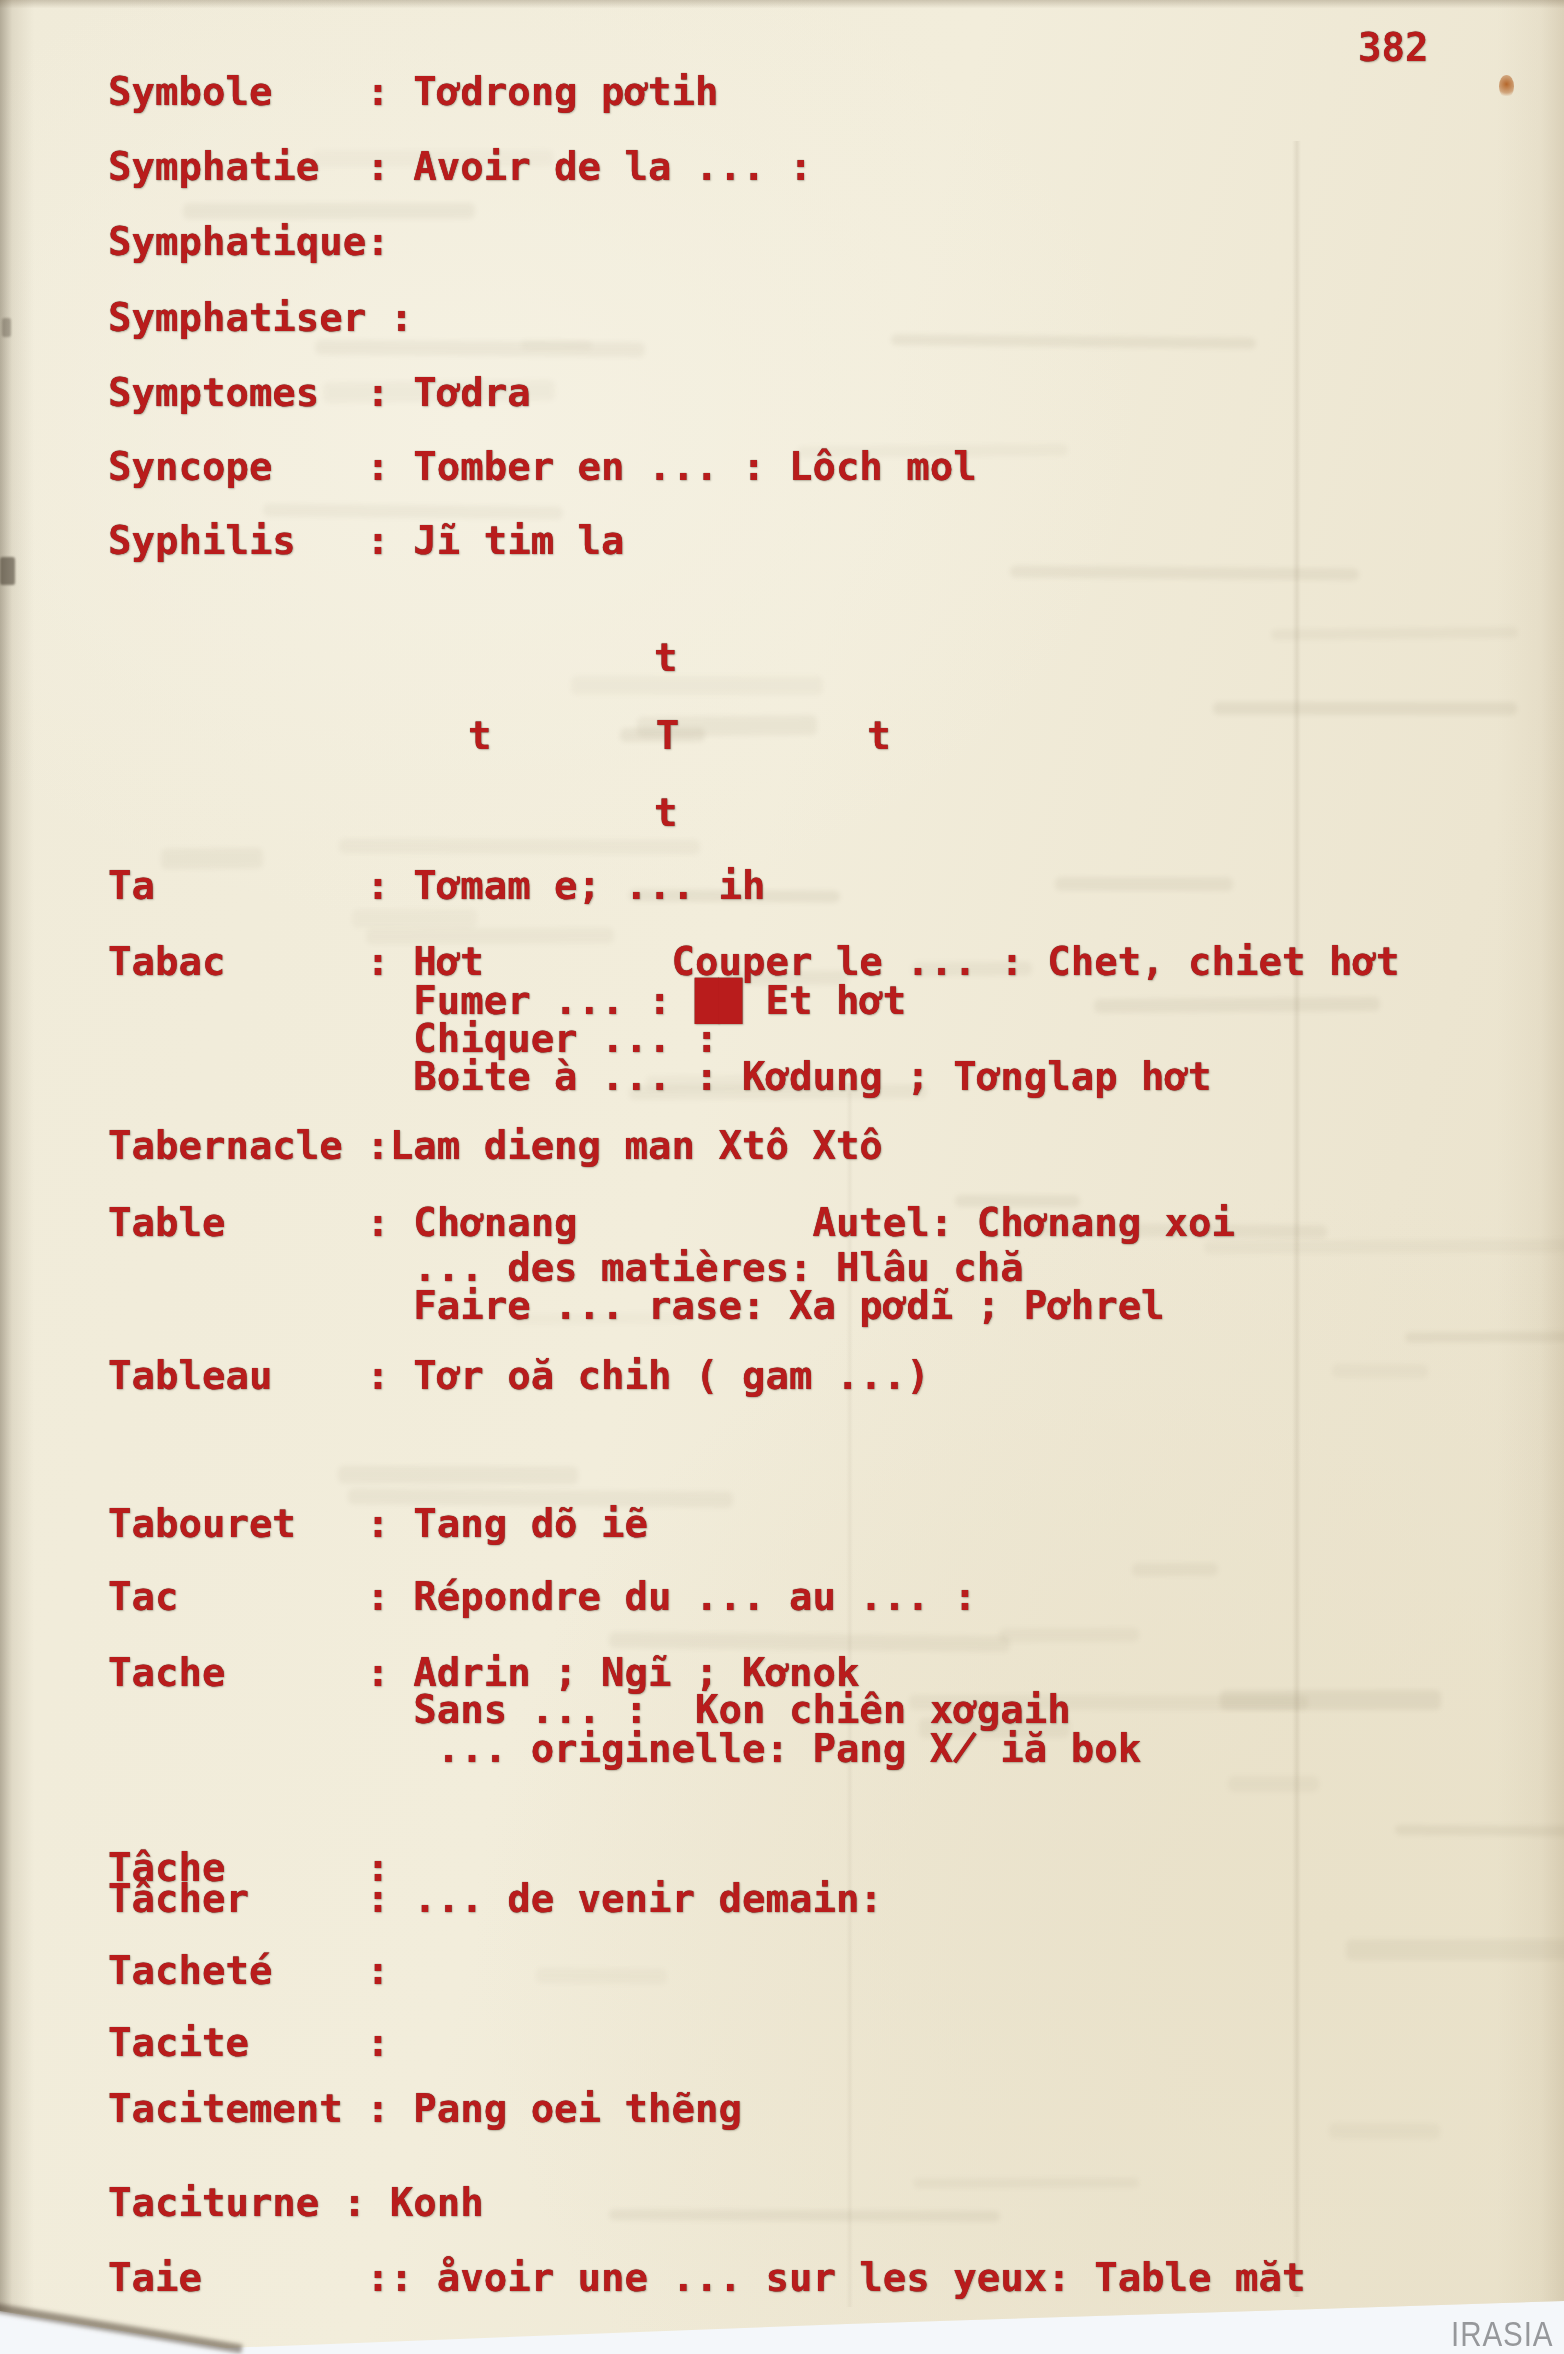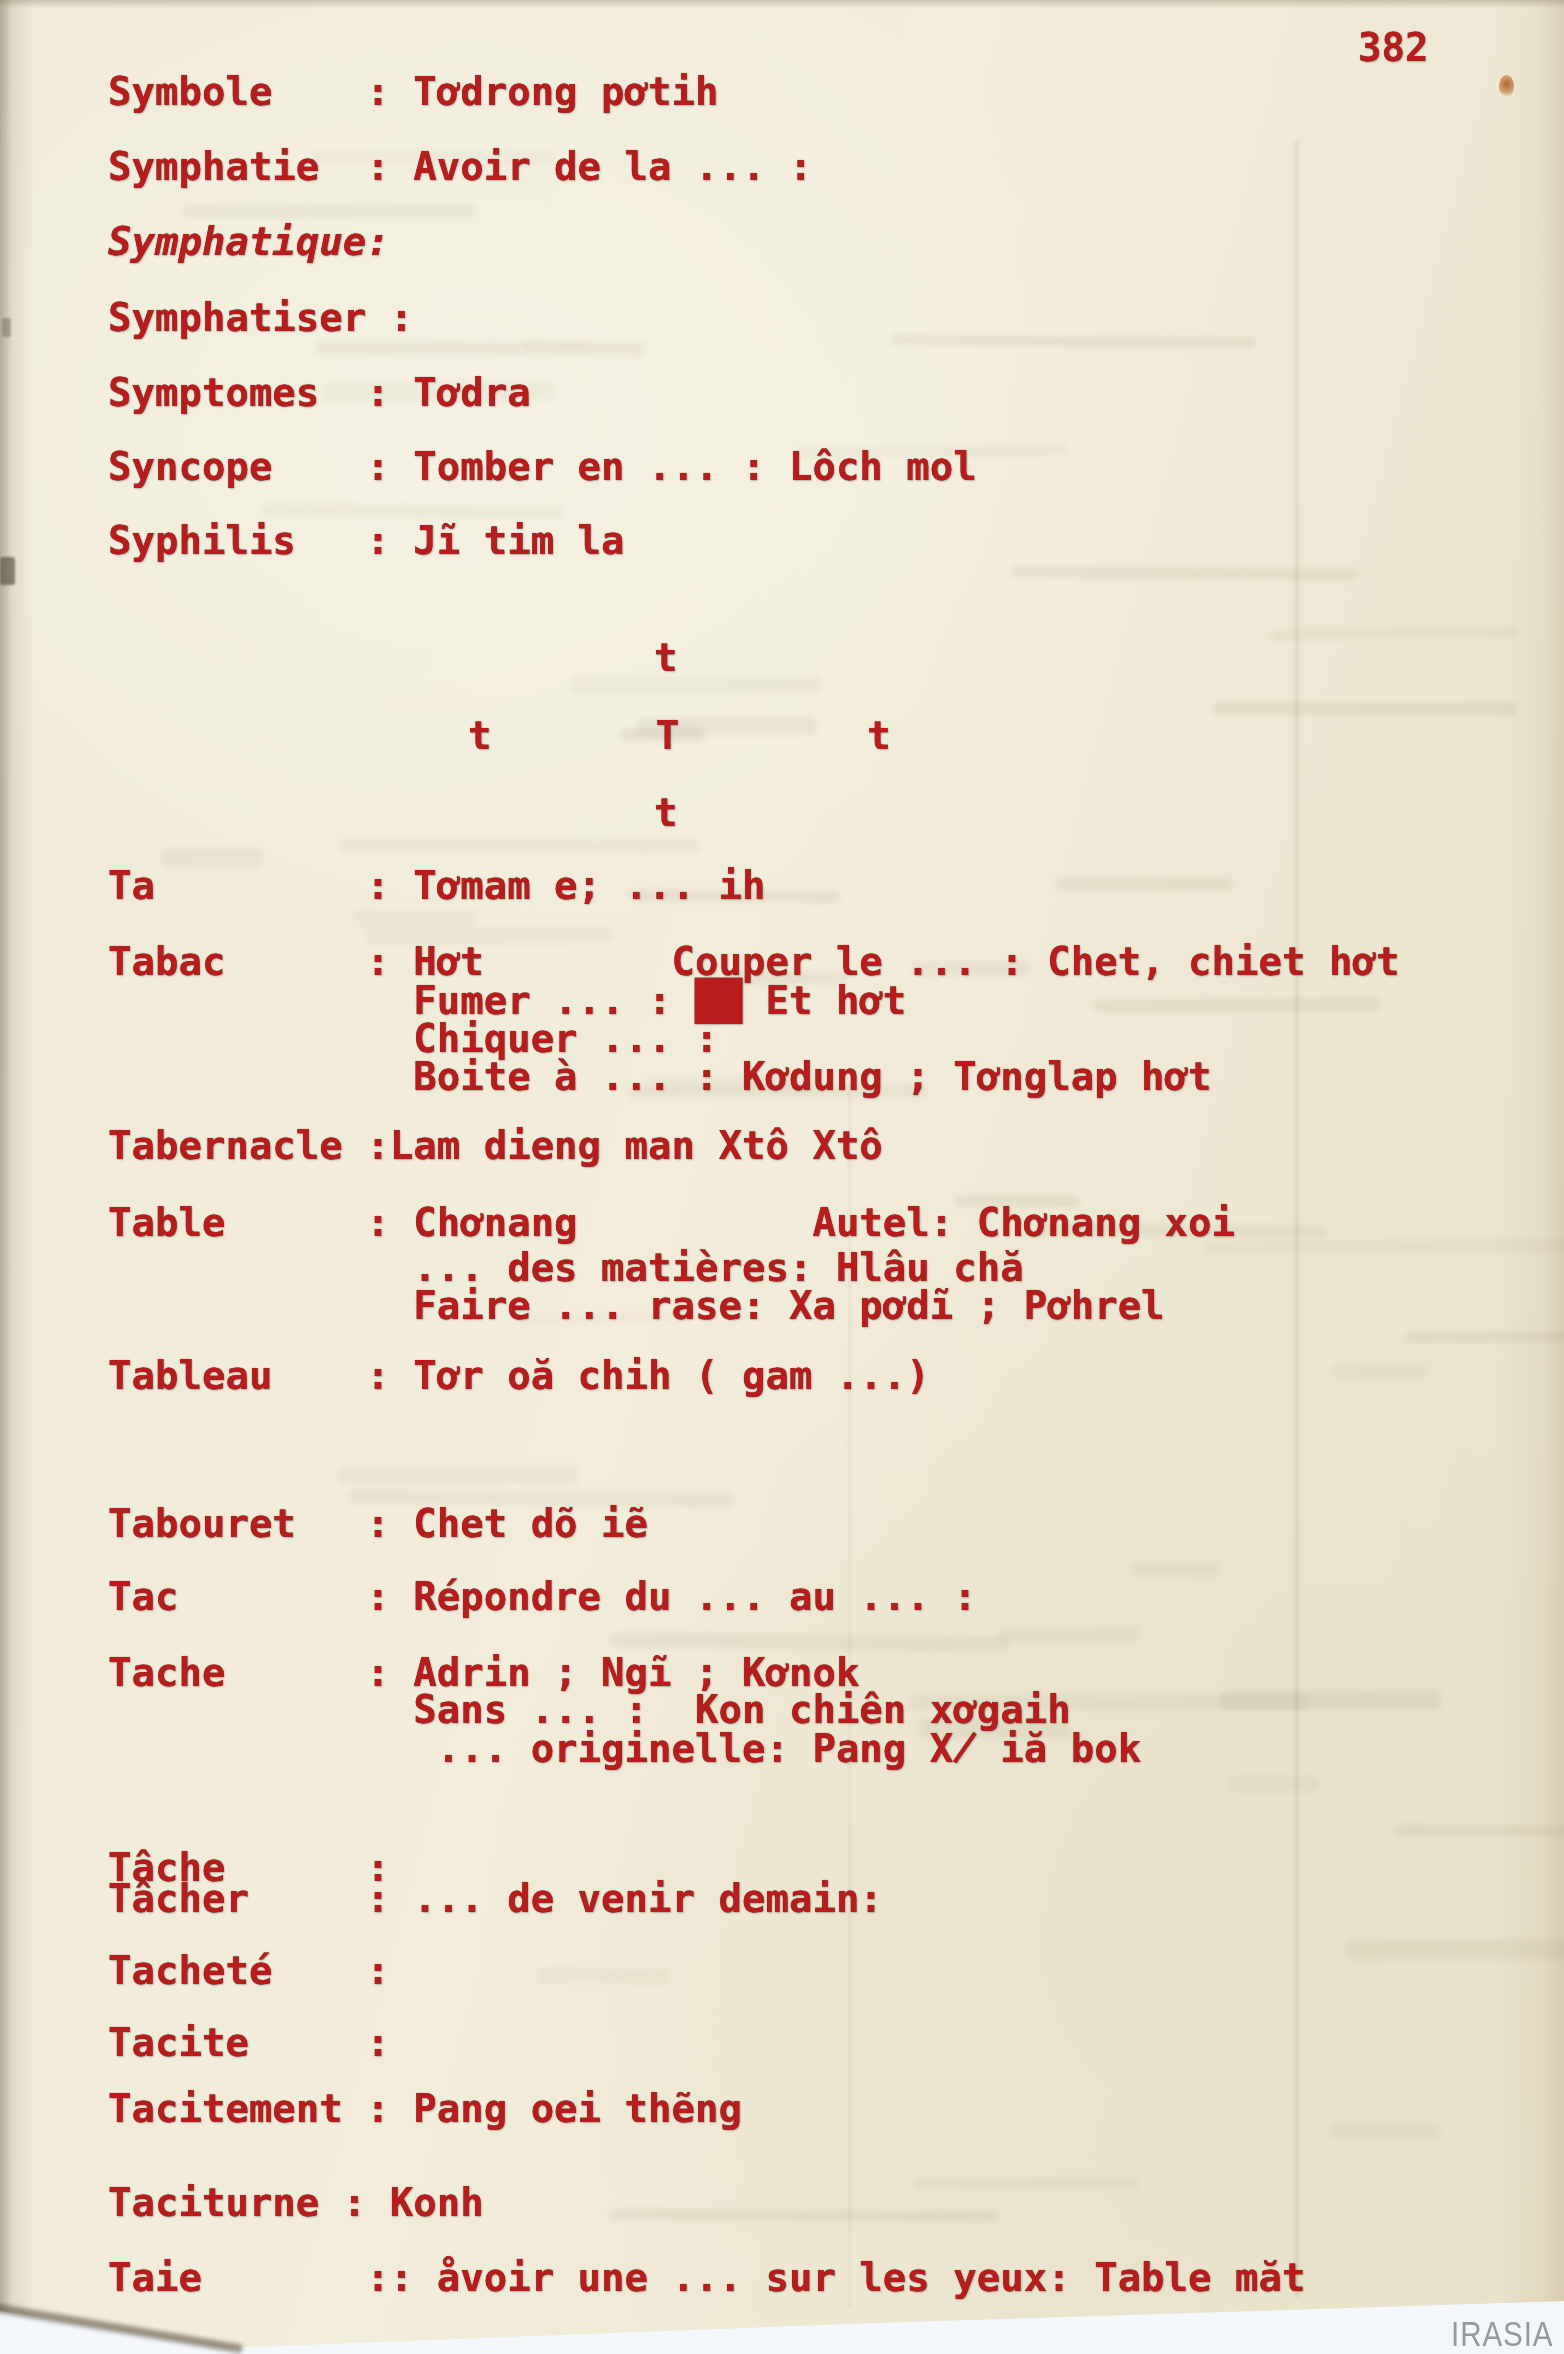--- a/index.html
+++ b/index.html
@@ -101,39 +101,39 @@
       <div class="ghost" style="left: 1220px; top: 1690px; width: 221px; height: 20px; opacity: 0.104173; transform: rotate(-0.051264deg);"></div>
       <div class="ghost" style="left: 1271px; top: 628px; width: 247px; height: 10.8px; opacity: 0.0658928; transform: rotate(-0.581184deg);"></div>
       <div class="ghost" style="left: 912px; top: 962px; width: 120px; height: 14.4px; opacity: 0.0750272; transform: rotate(-0.417216deg);"></div>
       <div class="ghost" style="left: 1395px; top: 1826px; width: 312px; height: 10px; opacity: 0.103346; transform: rotate(0.39072deg);"></div>
     </div>
 
   <div id="text-layer">
     <div id="page-number" class="tline">382</div>
   <div class="tline" style="left: 108px; top: 72px;">Symbole    : Tơdrong pơtih</div>
       <div class="tline" style="left: 108px; top: 147px;">Symphatie  : Avoir de la ... :</div>
-      <div class="tline" style="left: 108px; top: 222px; font-style: italic;">Symphatique:</div>
+      <div class="tline" style="left: 108px; top: 222px;">Symphatique:</div>
       <div class="tline" style="left: 108px; top: 298px;">Symphatiser :</div>
       <div class="tline" style="left: 108px; top: 373px;">Symptomes  : Tơdra</div>
       <div class="tline" style="left: 108px; top: 447px;">Syncope    : Tomber en ... : Lôch mol</div>
       <div class="tline" style="left: 108px; top: 521px;">Syphilis   : Jĩ tim la</div>
       <div class="tline" style="left: 654px; top: 638px;">t</div>
       <div class="tline" style="left: 468px; top: 716px;">t       T        t</div>
       <div class="tline" style="left: 654px; top: 793px;">t</div>
       <div class="tline" style="left: 108px; top: 866px;">Ta         : Tơmam e; ... ih</div>
       <div class="tline" style="left: 108px; top: 942px;">Tabac      : Hơt        Couper le ... : Chet, chiet hơt</div>
       <div class="tline" style="left: 108px; top: 981px;">             Fumer ... : ██ Et hơt</div>
       <div class="tline" style="left: 108px; top: 1019px;">             Chiquer ... :</div>
       <div class="tline" style="left: 108px; top: 1057px;">             Boite à ... : Kơdung ; Tơnglap hơt</div>
       <div class="tline" style="left: 108px; top: 1126px;">Tabernacle :Lam dieng man Xtô Xtô</div>
       <div class="tline" style="left: 108px; top: 1203px;">Table      : Chơnang          Autel: Chơnang xoi</div>
       <div class="tline" style="left: 108px; top: 1248px;">             ... des matières: Hlâu chă</div>
       <div class="tline" style="left: 108px; top: 1286px;">             Faire ... rase: Xa pơdĩ ; Pơhrel</div>
       <div class="tline" style="left: 108px; top: 1356px;">Tableau    : Tơr oă chih ( gam ...)</div>
-      <div class="tline" style="left: 108px; top: 1504px;">Tabouret   : Chet dõ iẽ</div>
+      <div class="tline" style="left: 108px; top: 1504px;">Tabouret   : Tang dõ iẽ</div>
       <div class="tline" style="left: 108px; top: 1577px;">Tac        : Répondre du ... au ... :</div>
       <div class="tline" style="left: 108px; top: 1653px;">Tache      : Adrin ; Ngĩ ; Kơnok</div>
       <div class="tline" style="left: 108px; top: 1690px;">             Sans ... :  Kon chiên xơgaih</div>
       <div class="tline" style="left: 108px; top: 1729px;">              ... originelle: Pang X̸ iă bok</div>
       <div class="tline" style="left: 108px; top: 1804px; margin-top: 44px;">Tâche      :</div>
       <div class="tline" style="left: 108px; top: 1879px;">Tâcher     : ... de venir demain:</div>
       <div class="tline" style="left: 108px; top: 1951px;">Tacheté    :</div>
       <div class="tline" style="left: 108px; top: 2023px;">Tacite     :</div>
       <div class="tline" style="left: 108px; top: 2089px;">Tacitement : Pang oei thẽng</div>
       <div class="tline" style="left: 108px; top: 2183px;">Taciturne : Konh</div>

